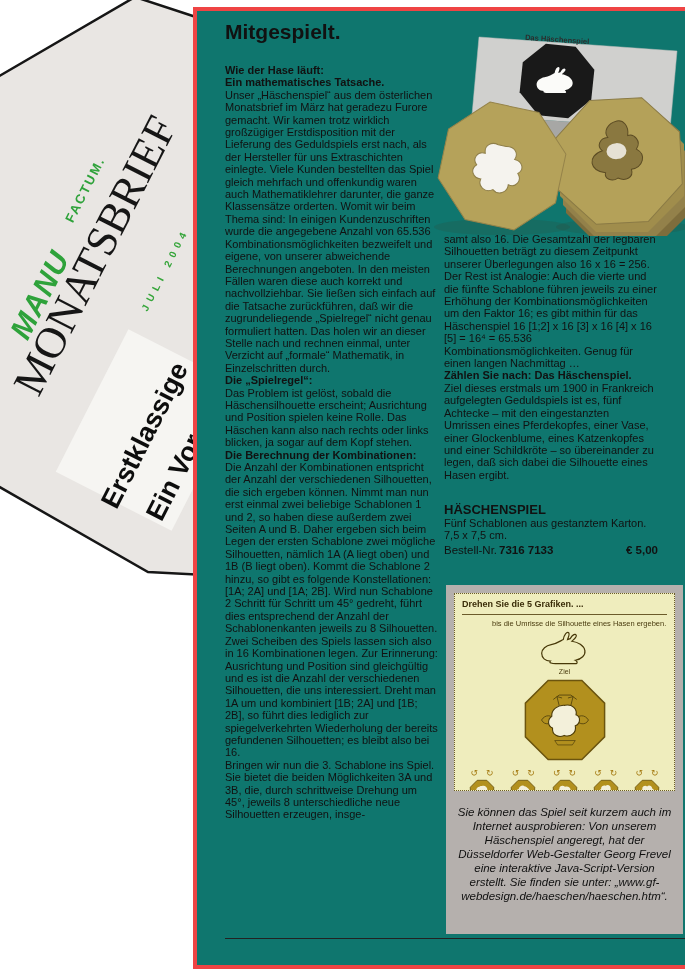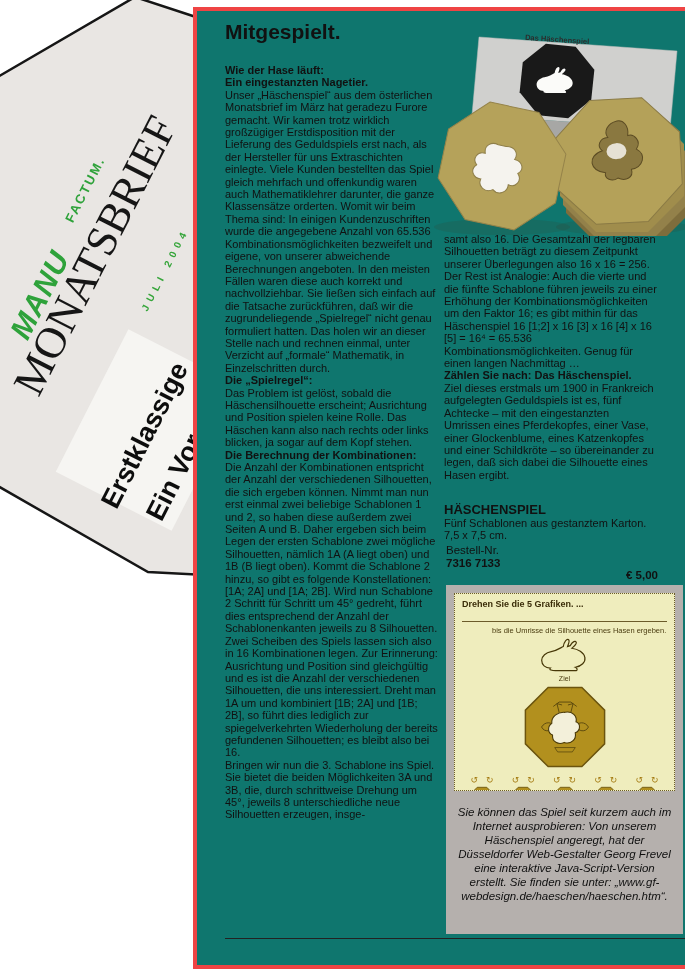--- a/index.html
+++ b/index.html
@@ -26,33 +26,33 @@
   .page{position:absolute;left:193px;top:7px;width:574px;height:962px;background:#0f766e;
         border:4px solid #ef4444;box-sizing:border-box;z-index:2;}
   .page-title{position:absolute;left:28px;top:9px;font-size:21px;font-weight:bold;}
 
   .col-left{position:absolute;left:28px;top:53px;width:214px;font-size:11px;line-height:12.4px;}
   .col-right{position:absolute;left:247px;top:222px;width:214px;font-size:11px;line-height:12.4px;}
   .h{font-weight:bold;}
   .col-left p,.col-right p{margin:0;}
 
   .product-name{font-weight:bold;font-size:13px;margin-top:23px;}
-  .order-row{display:flex;align-items:baseline;font-size:11.5px;margin-top:3px;flex-direction:column;}
+  .order-row{display:flex;align-items:baseline;font-size:11.5px;margin-top:3px;}
   .order-num{font-weight:bold;margin-left:2px;}
   .price{font-weight:bold;margin-left:auto;}
 
   
   .photo{position:absolute;left:230px;top:10px;width:263px;height:215px;z-index:3;}
 
   
   .panel{position:absolute;left:249px;top:574px;width:237px;height:349px;background:#b5b0ad;}
   .app{margin:8px;height:198px;box-sizing:border-box;background:#efedbd;
        border:1px dotted #6b5b2a;padding:5px 7px;overflow:hidden;}
   .app-head{font-weight:bold;font-size:9px;color:#3a2c08;border-bottom:1px solid #6b5b2a;
-            padding-bottom:12px;}
+            padding-bottom:5px;}
   .app-sub{font-size:7.5px;color:#4a3c10;margin:4px 0 0 6px;padding-left:24px;}
   .rabbit{display:block;margin:2px auto 0;}
   .ziel{text-align:center;font-size:7px;color:#4a3c10;}
   .oct-main{display:block;margin:1px auto 0;}
   .btn-row{display:flex;justify-content:space-between;margin-top:5px;}
   .btn{width:40px;text-align:center;}
   .arrs{font-size:9px;color:#a3790f;line-height:9px;}
   .arrs span{margin:0 4px;}
   .btn svg{display:block;margin:1px auto 0;}
   .btn:nth-child(2) .blob{transform:rotate(45deg);transform-origin:15px 15px;}
@@ -81,21 +81,21 @@
   <div class="cov cov-issue">JULI 2004</div>
   <div class="cov cov-hl1">Erstklassige</div>
   <div class="cov cov-hl2">Ein Vor</div>
 
   <div class="page">
 
     <div class="page-title">Mitgespielt.</div>
 
     <div class="col-left">
       <div class="h">Wie der Hase läuft:</div>
-      <div class="h">Ein eingestanzten Nagetier.</div>
+      <div class="h">Ein mathematisches Tatsache.</div>
       <p>Unser „Häschenspiel“ aus dem österlichen Monatsbrief im März hat geradezu Furore gemacht. Wir kamen trotz wirklich großzügiger Erstdisposition mit der Lieferung des Geduldspiels erst nach, als der Hersteller für uns Extraschichten einlegte. Viele Kunden bestellten das Spiel gleich mehrfach und offenkundig waren auch Mathematiklehrer darunter, die ganze Klassensätze orderten. Womit wir beim Thema sind: In einigen Kundenzuschriften wurde die angegebene Anzahl von 65.536 Kombinationsmöglichkeiten bezweifelt und eigene, von unserer abweichende Berechnungen angeboten. In den meisten Fällen waren diese auch korrekt und nachvollziehbar. Sie ließen sich einfach auf die Tatsache zurückführen, daß wir die zugrundeliegende „Spielregel“ nicht genau formuliert hatten. Das holen wir an dieser Stelle nach und rechnen einmal, unter Verzicht auf „formale“ Mathematik, in Einzelschritten durch.</p>
       <div class="h">Die „Spielregel“:</div>
       <p>Das Problem ist gelöst, sobald die Häschensilhouette erscheint; Ausrichtung und Position spielen keine Rolle. Das Häschen kann also nach rechts oder links blicken, ja sogar auf dem Kopf stehen.</p>
       <div class="h">Die Berechnung der Kombinationen:</div>
       <p>Die Anzahl der Kombinationen entspricht der Anzahl der verschiedenen Silhouetten, die sich ergeben können. Nimmt man nun erst einmal zwei beliebige Schablonen 1 und 2, so haben diese außerdem zwei Seiten A und B. Daher ergeben sich beim Legen der ersten Schablone zwei mögliche Silhouetten, nämlich 1A (A liegt oben) und 1B (B liegt oben). Kommt die Schablone 2 hinzu, so gibt es folgende Konstellationen: [1A; 2A] und [1A; 2B]. Wird nun Schablone 2 Schritt für Schritt um 45° gedreht, führt dies entsprechend der Anzahl der Schablonenkanten jeweils zu 8 Silhouetten. Zwei Scheiben des Spiels lassen sich also in 16 Kombinationen legen. Zur Erinnerung: Ausrichtung und Position sind gleichgültig und es ist die Anzahl der verschiedenen Silhouetten, die uns interessiert. Dreht man 1A um und kombiniert [1B; 2A] und [1B; 2B], so führt dies lediglich zur spiegelverkehrten Wiederholung der bereits gefundenen Silhouetten; es bleibt also bei 16.</p>
       <p>Bringen wir nun die 3. Schablone ins Spiel. Sie bietet die beiden Möglichkeiten 3A und 3B, die, durch schrittweise Drehung um 45°, jeweils 8 unterschiedliche neue Silhouetten erzeugen, insge-</p>
     </div>
 
     <div class="photo">
       <svg width="263" height="215" viewBox="0 0 263 215">

